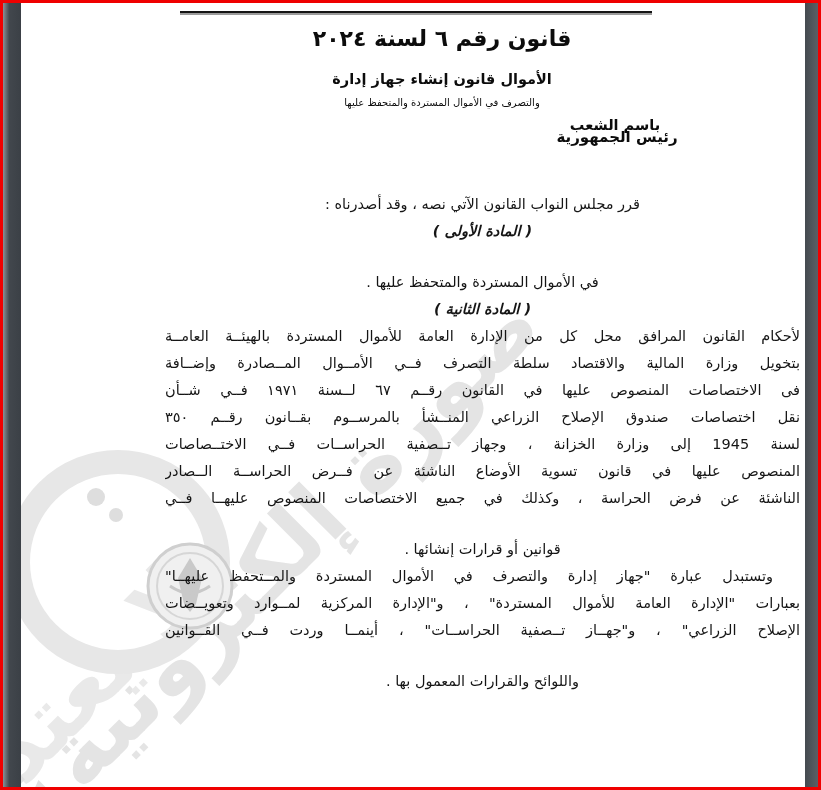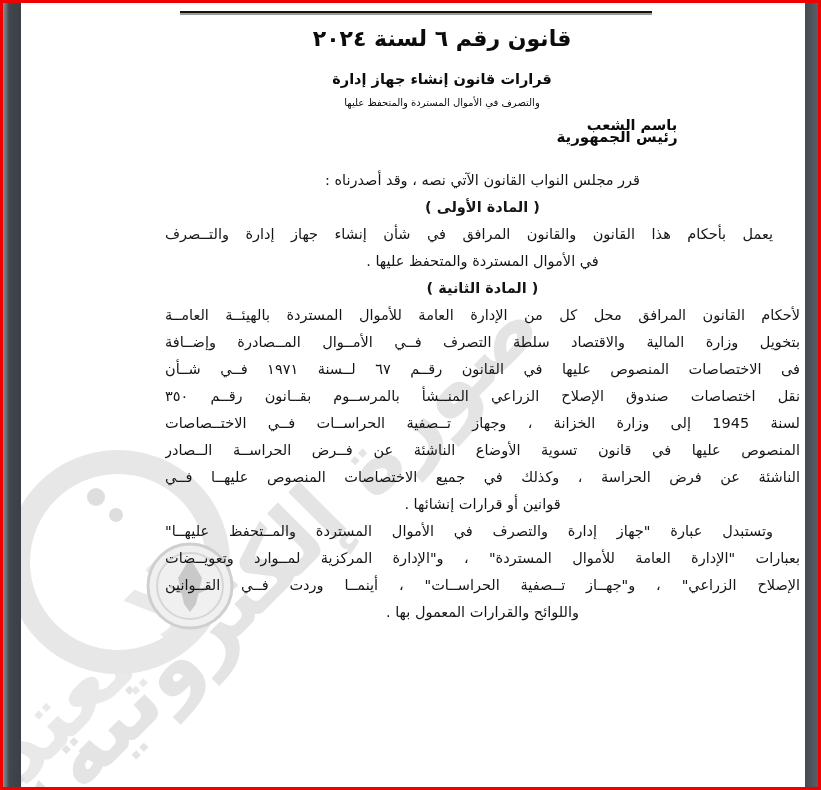--- a/index.html
+++ b/index.html
@@ -19,29 +19,29 @@
   .toprule{position:absolute;left:180px;top:11px;width:472px;height:2px;background:#141414;
     border-bottom:2px solid #9b9b9b;z-index:10;}
   
   .watermark{position:absolute;left:0;top:0;z-index:1;pointer-events:none;}
   
   .hdr{position:absolute;transform:translateX(-50%);direction:rtl;white-space:nowrap;
     color:#0c0c0c;z-index:5;}
   .doc-title{top:26px;left:442px;font-size:22px;font-weight:700;letter-spacing:.5px;}
   .doc-sub1{top:71px;left:442px;font-size:14.5px;font-weight:800;}
   .doc-sub2{top:97px;left:442px;font-size:10px;font-weight:400;text-align:right;}
-  .doc-people{top:117px;left:615px;font-size:14.5px;font-weight:800;margin-left:17px;}
+  .doc-people{top:117px;left:615px;font-size:14.5px;font-weight:800;}
   .doc-president{top:128px;left:617px;font-size:15px;font-weight:800;}
   
   .bodytext{position:absolute;top:167px;right:21px;width:635px;z-index:5;
     direction:rtl;font-size:14.5px;line-height:27px;color:#151515;}
   .line{height:27px;overflow:hidden;text-align:justify;text-align-last:justify;}
-  .line.center{text-align:center;text-align-last:center;}
+  .line.center{text-align:center;text-align-last:center;margin-top:24px;}
   .line.indent{padding-right:27px;}
-  .line.heading{text-align:center;text-align-last:center;font-weight:800;}
+  .line.heading{text-align:center;text-align-last:center;font-weight:800;font-style:italic;}
 </style>
 </head>
 <body>
 
 <svg class="watermark" width="821" height="790" viewBox="0 0 821 790">
   <g font-family="DejaVu Sans, sans-serif" font-weight="bold" fill="#e4e4e4">
     <text transform="translate(545,330) rotate(-45)" font-size="88" direction="rtl">صورة إلكترونية</text>
     <text transform="translate(210,600) rotate(-45)" font-size="88" direction="rtl" fill="#e9e9e9">لا يعتد بها</text>
     <text transform="translate(60,790) rotate(-45)" font-size="82" direction="rtl" fill="#e0e0e0">عند التداول</text>
   </g>
@@ -56,34 +56,33 @@
     <path d="M190 558 l12 20 -6 26 -6 8 -6 -8 -6 -26 z" fill="#c9c9c9"></path>
     <path d="M170 586 q20 14 40 0" fill="none" stroke="#c9c9c9" stroke-width="3"></path>
   </g>
 </svg>
 
 <div class="strip-left"></div>
 <div class="strip-right"></div>
 <div class="toprule"></div>
 
 <div class="hdr doc-title">قانون رقم ٦ لسنة ٢٠٢٤</div>
-<div class="hdr doc-sub1">قرارات قانون إنشاء جهاز إدارة</div>
+<div class="hdr doc-sub1">الأموال قانون إنشاء جهاز إدارة</div>
 <div class="hdr doc-sub2">والتصرف في الأموال المستردة والمتحفظ عليها</div>
 <div class="hdr doc-people">باسم الشعب</div>
 <div class="hdr doc-president">رئيس الجمهورية</div>
 
 <div class="bodytext" id="bodytext">
     <div>
       <div class="line center">قرر مجلس النواب القانون الآتي نصه ، وقد أصدرناه :</div>
     </div>
     <div>
       <div class="line heading">( المادة الأولى )</div>
     </div>
     <div>
-      <div class="line indent">يعمل بأحكام هذا القانون والقانون المرافق في شأن إنشاء جهاز إدارة والتــصرف</div>
       <div class="line center">في الأموال المستردة والمتحفظ عليها .</div>
     </div>
     <div>
       <div class="line heading">( المادة الثانية )</div>
     </div>
     <div>
       <div class="line">لأحكام القانون المرافق محل كل من الإدارة العامة للأموال المستردة بالهيئــة العامــة</div>
       <div class="line">بتخويل وزارة المالية والاقتصاد سلطة التصرف فــي الأمــوال المــصادرة وإضــافة</div>
       <div class="line">فى الاختصاصات المنصوص عليها في القانون رقــم ٦٧ لــسنة ١٩٧١ فــي شــأن</div>
       <div class="line">نقل اختصاصات صندوق الإصلاح الزراعي المنــشأ بالمرســوم بقــانون رقــم ٣٥٠</div>

